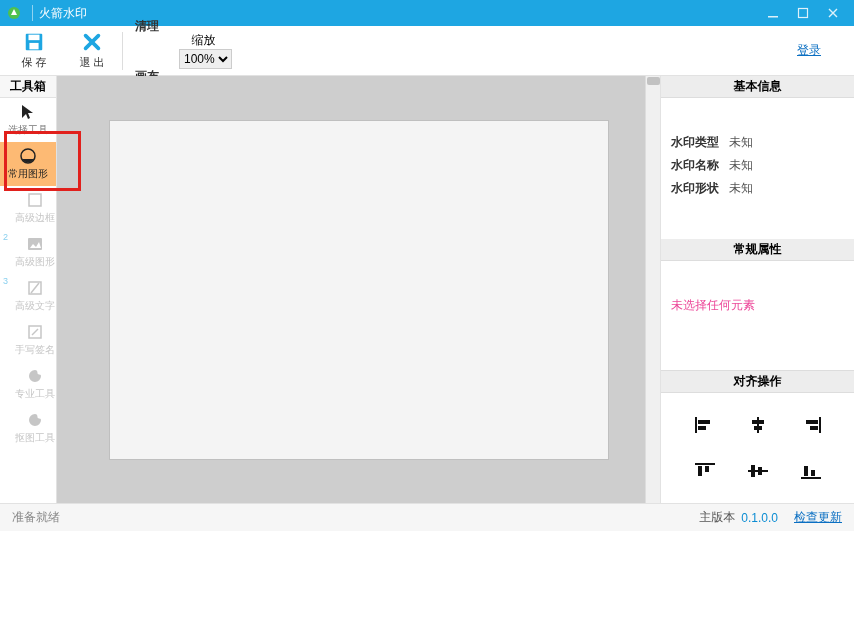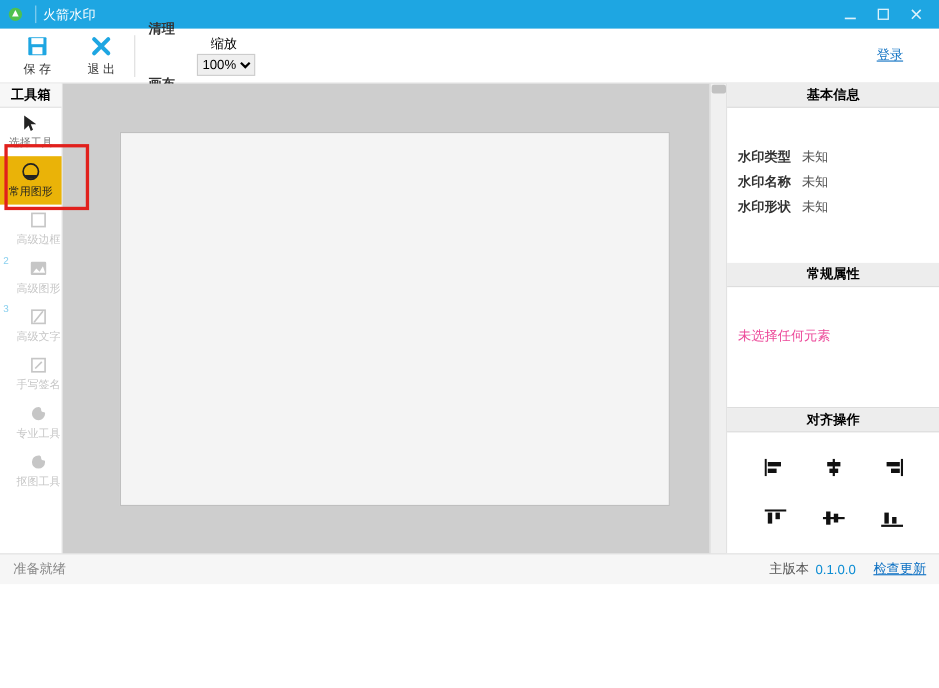--- a/index.html
+++ b/index.html
@@ -17,21 +17,21 @@
 .vsep { width: 1px; height: 38px; background: #ddd; margin: 0 6px; }
 .clearbtn { display: flex; flex-direction: column; justify-content: center; font-size: 12px; line-height: 14px; padding: 0 6px; cursor: pointer; color: #333; font-weight: 600; gap: 36px; }
 .zoom { display: flex; align-items: center; font-size: 12px; margin-left: 10px; flex-direction: column; }
 .zoom select { font-size: 12px; margin-left: 4px; height: 20px; border: 1px solid #ccc; }
 .loginlink { margin-left: auto; margin-right: 33px; color: #0b6fc2; font-size: 12px; text-decoration: underline; cursor: pointer; }
 
 .body { display: flex; height: 427px; }
 .toolbox { width: 57px; border-right: 1px solid #e2e2e2; display: flex; flex-direction: column; }
 .toolbox-header { height: 22px; font-size: 12px; font-weight: 600; display: flex; align-items: center; justify-content: center; border-bottom: 1px solid #e2e2e2; background: #f7f7f7; }
 .tool { height: 44px; display: flex; flex-direction: column; align-items: center; justify-content: center; font-size: 10px; cursor: pointer; color: #777; position: relative; }
-.tool.active { background: #eab308; color: #222; }
+.tool.active { background: #fdba74; color: #222; }
 .tool.disabled { color: #c6c6c6; padding-left: 14px; }
 .tool .ticon { width: 18px; height: 18px; margin-bottom: 2px; }
 .tool .badge { position: absolute; top: 2px; left: 3px; font-size: 9px; color: #8ad0ef; }
 .redbox { position: absolute; top: 131px; left: 4px; width: 77px; height: 60px; border: 3px solid #e1201c; pointer-events: none; }
 
 .canvaswrap { flex: 1; background: #cecece; position: relative; display: flex; align-items: center; justify-content: center; }
 .canvas { width: 500px; height: 340px; background: #f4f4f4; border: 1px solid #bfbfbf; }
 .vscroll { position: absolute; right: 0; top: 0; width: 15px; height: 100%; background: #f0f0f0; border-left: 1px solid #ddd; }
 .vscroll .thumb { width: 13px; margin: 1px; height: 8px; background: #c2c2c2; border-radius: 2px; }
 

